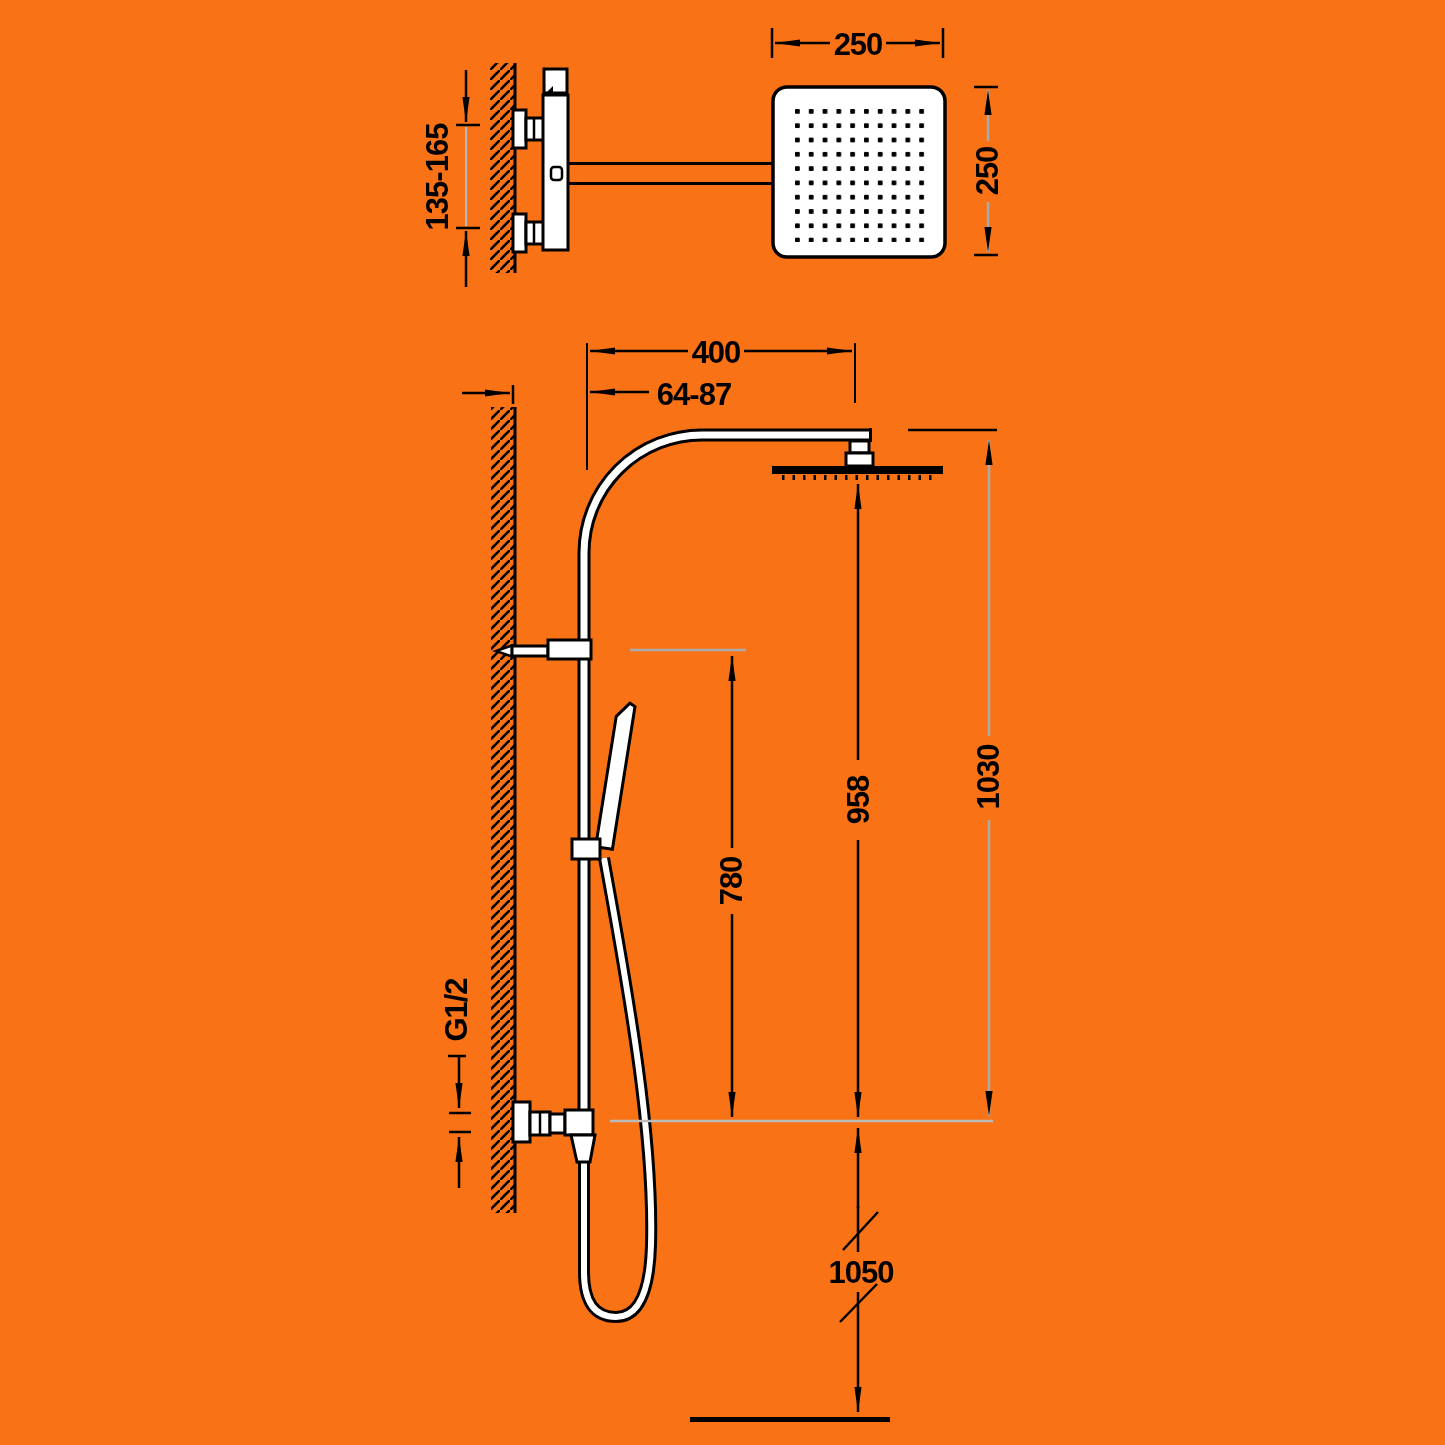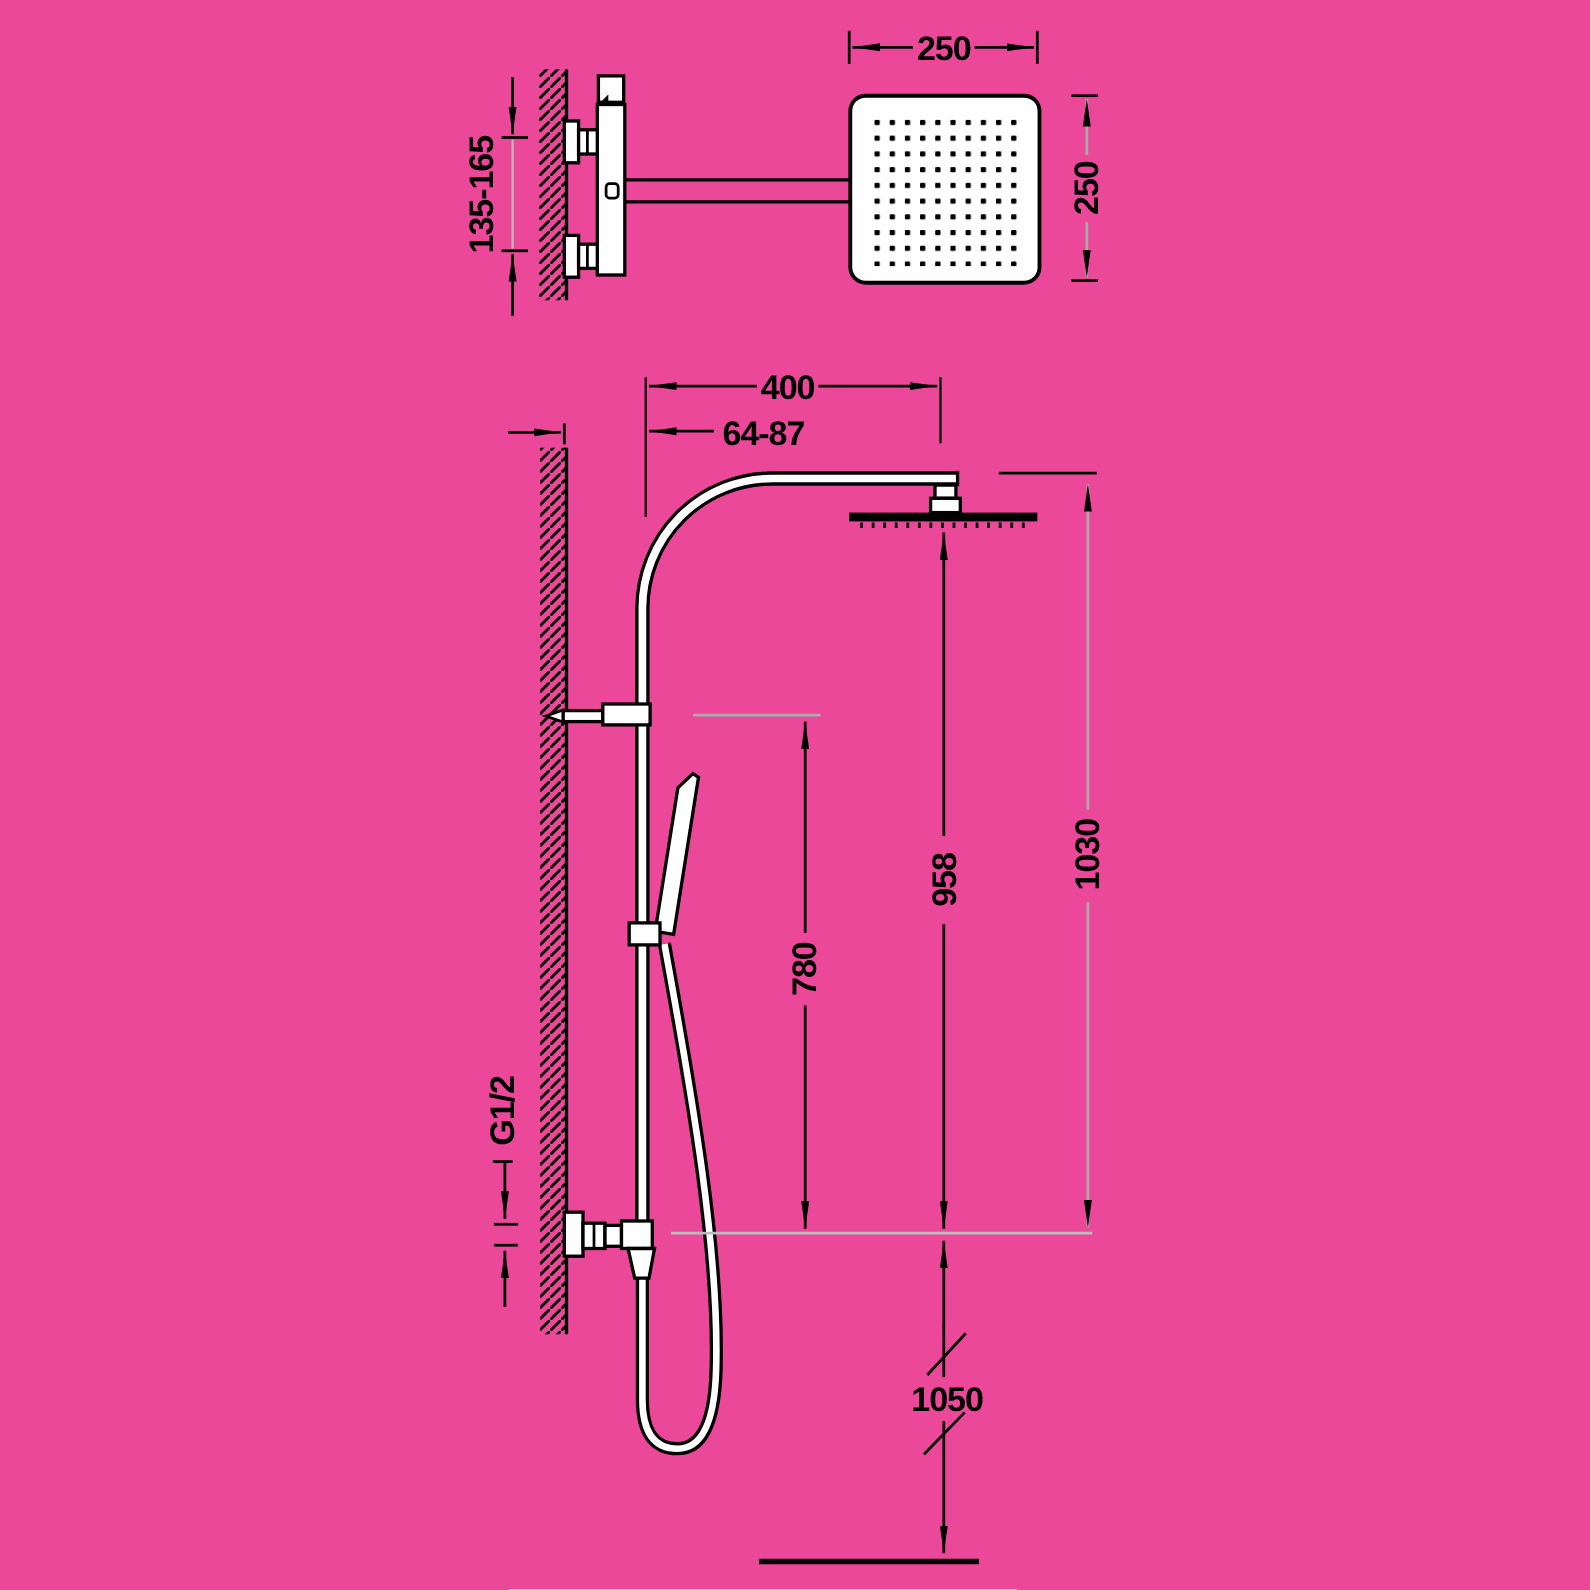--- a/index.html
+++ b/index.html
@@ -1,16 +1,16 @@
 <!DOCTYPE html>
 <html><head>
 <meta charset="utf-8">
 <style>
   html,body{margin:0;padding:0;background:#fff;}
-  .stage{position:relative;width:1445px;height:1445px;background:#ec4899;overflow:hidden;}
+  .stage{position:relative;width:1445px;height:1445px;background:#f97316;overflow:hidden;}
   svg{position:absolute;left:0;top:0;}
   text.dim{
     font-family:"Liberation Sans", sans-serif;
     font-weight:700;
     font-size:31px;
     fill:#000;
     letter-spacing:-1px;
   }
 </style>
 </head>

